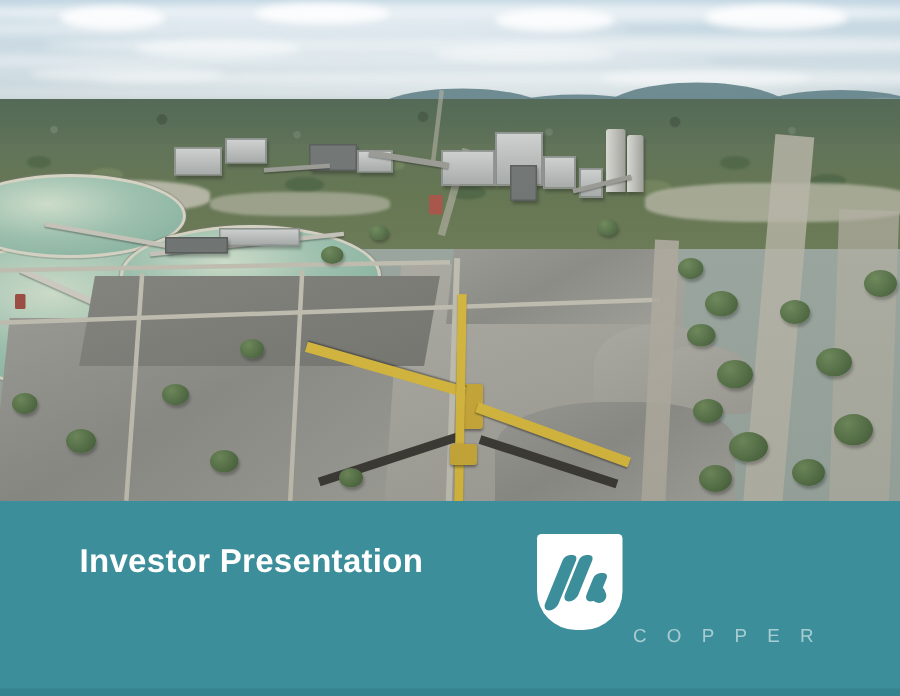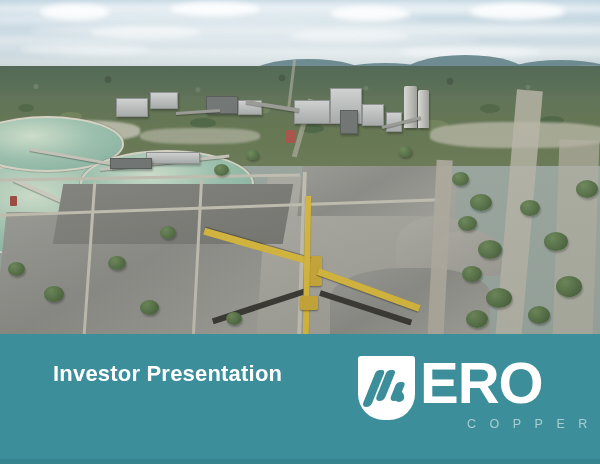--- a/index.html
+++ b/index.html
@@ -316,21 +316,20 @@
   .logo-sub {
     position: absolute;
     left: 64px;
     top: 62px;
     color: rgba(255,255,255,.55);
     font-size: 12.5px;
     font-weight: 400;
     letter-spacing: 13.5px;
     line-height: 1;
     white-space: nowrap;
-    margin-left: 45px;
   }
 </style>
 </head>
 <body>
 
 <div class="slide">
 
   <div class="photo">
 
     <div class="sky">
@@ -469,20 +468,19 @@
       <div class="title">Investor Presentation</div>
     </div>
 
     <div class="logo">
       <div class="logo-mark">
         <div class="flame s1"></div>
         <div class="flame s2"></div>
         <div class="flame s3"></div>
         <div class="flame-dot"></div>
       </div>
-      <div class="logo-word">ERO</div>
       <div class="logo-sub">COPPER</div>
     </div>
 
     <div class="band-bottom-strip"></div>
   </div>
 
 </div>
 
 </body></html>

